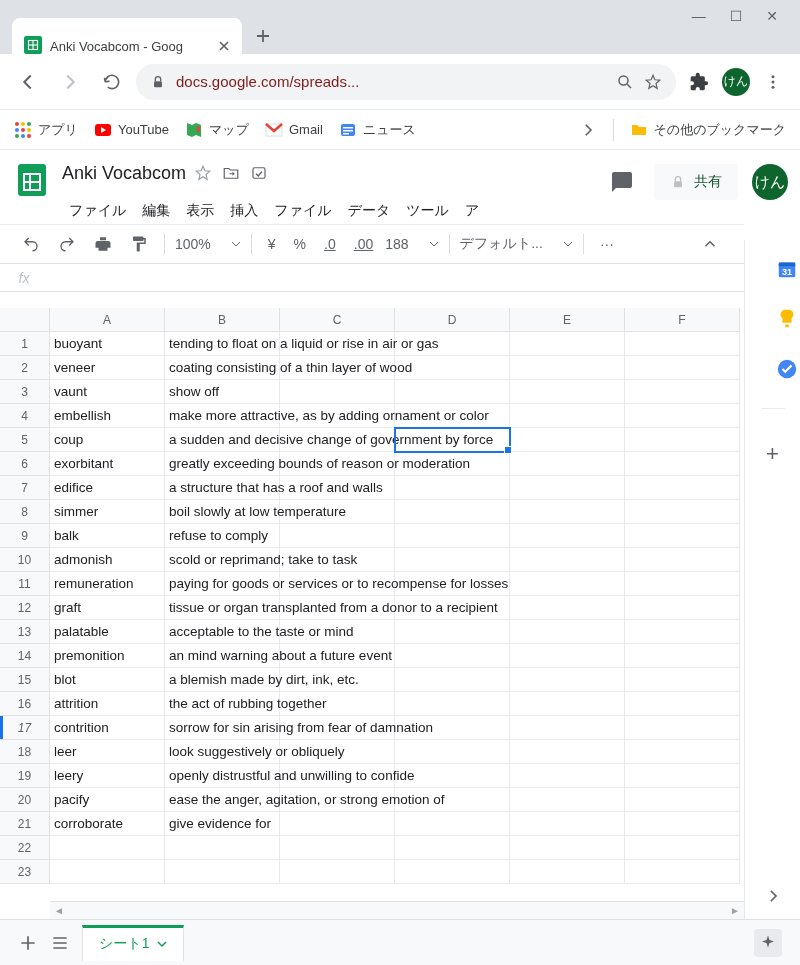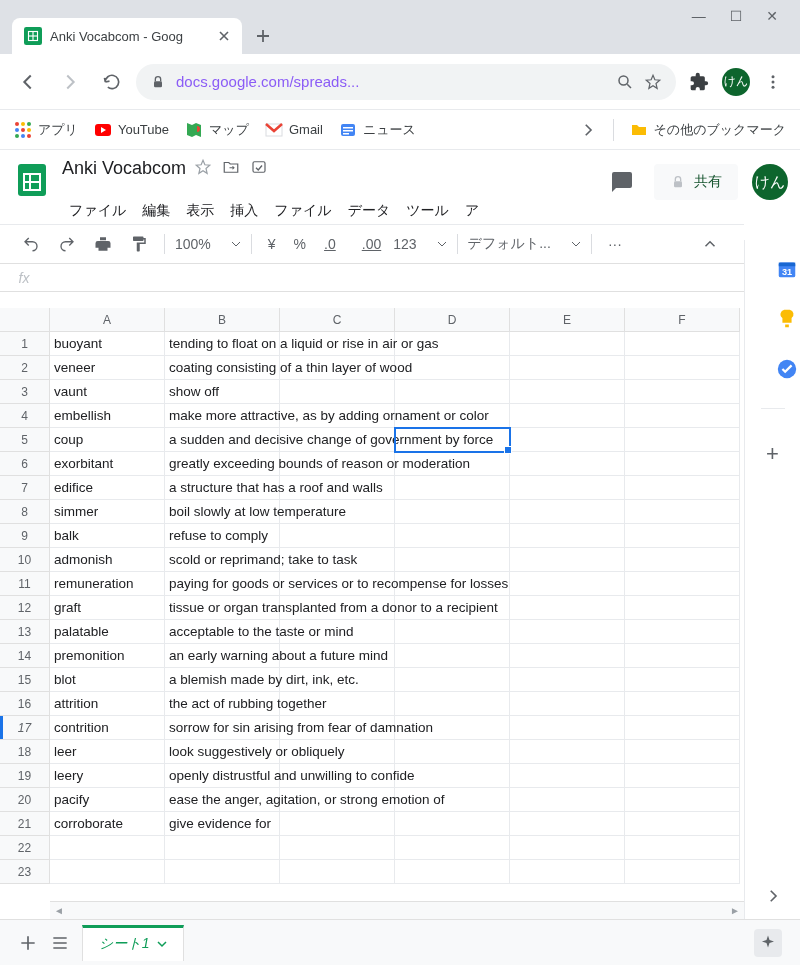--- a/index.html
+++ b/index.html
@@ -2,50 +2,50 @@
 <html><head>
 <meta charset="utf-8">
 <style>
 * { box-sizing: border-box; margin: 0; padding: 0; font-family: Arial, "Helvetica Neue", sans-serif; }
 body { width: 800px; height: 965px; background: #fff; overflow: hidden; position: relative; }
 
 
 .titlebar { height: 54px; background: #dee1e6; display: flex; align-items: flex-end; }
 .tabs { display: flex; gap: 0; padding-left: 12px; height: 42px; align-items: flex-end; flex: 1; }
 .tab { height: 36px; display: flex; align-items: center; padding: 0 10px 0 12px; gap: 8px; font-size: 13px; color: #5f6368; border-radius: 8px 8px 0 0; min-width: 230px; max-width: 240px; }
-.tab.active { background: #fff; color: #3c4043; }
+.tab.active { background: #fff; color: #3c4043; align-items: flex-end; }
 .tab .favicon { width: 18px; height: 18px; flex-shrink: 0; }
 .tab .label { flex: 1; white-space: nowrap; overflow: hidden; text-overflow: ellipsis; }
 .tab .close { width: 16px; height: 16px; color: #5f6368; cursor: pointer; flex-shrink:0;}
 .newtab { width: 30px; height: 30px; display: flex; align-items: center; justify-content: center; color: #5f6368; margin-left: 6px; margin-bottom: 3px; cursor: pointer; border-radius: 50%; }
 .wincontrols { display: flex; gap: 24px; padding: 8px 22px 0 22px; align-self: flex-start; color: #5f6368; }
 .wincontrols span { cursor: pointer; font-size: 14px; }
 
 
 .urlbar-row { height: 56px; background: #fff; border-bottom: 1px solid #e8eaed; display: flex; align-items: center; padding: 0 10px; gap: 6px; }
 .nav-btn { width: 36px; height: 36px; display:flex; align-items:center; justify-content:center; color:#5f6368; border-radius:50%; cursor:pointer;}
 .nav-btn.disabled { color: #bdc1c6; }
-.omnibox { flex:1; height: 36px; background:#f1f3f4; border-radius: 18px; display:flex; align-items:center; padding:0 14px; gap:10px; color:#8b5cf6; font-size:15px;}
+.omnibox { flex:1; height: 36px; background:#f1f3f4; border-radius: 18px; display:flex; align-items:center; padding:0 14px; gap:10px; color:#7f1d1d; font-size:15px;}
 .omnibox .lock { color:#5f6368; }
 .omnibox .url { flex:1; white-space:nowrap; overflow:hidden; text-overflow:ellipsis; }
 .ext-btn { width:34px; height:34px; display:flex; align-items:center; justify-content:center; color:#5f6368; cursor:pointer; border-radius:50%;}
 .avatar-sm { width:28px; height:28px; border-radius:50%; background:#0d652d; color:#fff; display:flex; align-items:center; justify-content:center; font-size:12px; font-weight:500;}
 
 
 .bookmarks { height: 40px; background:#fff; border-bottom:1px solid #e8eaed; display:flex; align-items:center; padding:0 14px; gap:16px; font-size:13px; color:#3c4043;}
 .bm { display:flex; align-items:center; gap:6px; cursor:pointer;}
 .bm-icon { width:18px; height:18px; }
 .bookmarks .spacer { flex:1; }
 .bookmarks .sep { width:1px; height:22px; background:#dadce0; }
 
 
 .sheets-hdr { display:flex; align-items:flex-start; padding: 8px 12px 0 12px; gap:10px; position:relative;}
 .sheets-logo { width:40px; height:40px; margin-top:2px;}
 .doc-block { flex:1; min-width:0;}
-.doc-title-row { display:flex; align-items:flex-start; gap:8px; height:30px;}
+.doc-title-row { display:flex; align-items:center; gap:8px; height:30px;}
 .doc-title { font-size:18px; color:#202124; }
 .doc-icons { display:flex; gap:10px; color:#5f6368;}
 .menubar { display:flex; gap:2px; font-size:14px; color:#202124; margin-top:10px;}
 .menubar span { padding: 4px 7px; cursor:pointer; border-radius:4px;}
 .hdr-right { display:flex; align-items:center; gap:14px; padding-top:6px;}
 .comments-btn { width:36px; height:36px; display:flex; align-items:center; justify-content:center; color:#5f6368; cursor:pointer;}
 .share-btn { height:36px; padding:0 16px; background:#f8f9fa; color:#14532d; border-radius:4px; display:flex; align-items:center; gap:8px; font-size:14px; cursor:pointer;}
 .avatar-lg { width:36px; height:36px; border-radius:50%; background:#0d652d; color:#fff; display:flex; align-items:center; justify-content:center; font-size:15px;}
 
 
@@ -72,21 +72,21 @@
 .corner { background:#f8f9fa; border-right:1px solid #e0e0e0; border-bottom:1px solid #e0e0e0;}
 .cell { border-right:1px solid #e8eaed; border-bottom:1px solid #e8eaed; height:23.5px; padding:0 4px; display:flex; align-items:center; white-space:nowrap; position:relative;}
 .cell.overflow { overflow:visible; z-index:1;}
 .row-hdr.mark17 { box-shadow: inset 3px 0 0 #1a73e8; font-style: italic; }
 .sel { outline:2px solid #1a73e8; outline-offset:-1px; z-index:5;}
 .sel::after { content:''; position:absolute; right:-3px; bottom:-3px; width:6px; height:6px; background:#1a73e8; border:1px solid #fff;}
 .hscroll { position:absolute; left:50px; right:0; bottom:0; height:18px; background:#f8f9fa; border-top:1px solid #e0e0e0; display:flex; align-items:center; justify-content:space-between; padding:0 4px; color:#9aa0a6;}
 .hscroll .tri { font-size:10px; cursor:pointer;}
 
 
-.sheettabs { position:absolute; left:0; right:0; bottom:0; height:46px; background:#f8f9fa; border-top:1px solid #e0e0e0; display:flex; align-items:center; padding:0 18px; gap:12px;font-style:italic;}
+.sheettabs { position:absolute; left:0; right:0; bottom:0; height:46px; background:#f8f9fa; border-top:1px solid #e0e0e0; display:flex; align-items:center; padding:0 18px; gap:12px;}
 .st-btn { color:#5f6368; cursor:pointer;}
 .sheettab { height:36px; padding:0 16px; background:#fff; border-top:3px solid #0f9d58; display:flex; align-items:center; gap:8px; color:#0f9d58; font-size:14px; border-left:1px solid #e0e0e0; border-right:1px solid #e0e0e0;}
 .explore { margin-left:auto; width:28px; height:28px; background:#e8eaed; border-radius:4px; display:flex; align-items:center; justify-content:center; color:#5f6368;}
 
 svg { display:block; }
 </style>
 </head>
 <body>
 
 <div class="titlebar">
@@ -334,24 +334,24 @@
           <path d="M1 3 L5 7 L9 3" stroke="#5f6368" fill="none"></path>
         </svg>
       </div>
   <div class="tb-sep"></div>
   <div class="tb-btn">¥</div>
   <div class="tb-btn">%</div>
   <div class="tb-btn">
         <span style="text-decoration:underline;">.0</span>
       </div>
   <div class="tb-btn">
-        <span style="text-decoration:underline;margin-left:8px;">.00</span>
+        <span style="text-decoration:underline;">.00</span>
       </div>
   <div class="tb-zoom">
-        <span>123</span> 
+        <span>188</span> 
         <svg width="10" height="10" viewBox="0 0 10 10">
           <path d="M1 3 L5 7 L9 3" stroke="#5f6368" fill="none"></path>
         </svg>
       </div>
   <div class="tb-sep"></div>
   <div class="tb-zoom">
         <span>デフォルト...</span> 
         <svg width="10" height="10" viewBox="0 0 10 10">
           <path d="M1 3 L5 7 L9 3" stroke="#5f6368" fill="none"></path>
         </svg>
@@ -494,21 +494,21 @@
       <div class="cell"></div>
       <div class="row-hdr">13</div>
       <div class="cell">palatable</div>
       <div class="cell overflow">acceptable to the taste or mind</div>
       <div class="cell"></div>
       <div class="cell"></div>
       <div class="cell"></div>
       <div class="cell"></div>
       <div class="row-hdr">14</div>
       <div class="cell">premonition</div>
-      <div class="cell overflow">an early warning about a future mind</div>
+      <div class="cell overflow">an mind warning about a future event</div>
       <div class="cell"></div>
       <div class="cell"></div>
       <div class="cell"></div>
       <div class="cell"></div>
       <div class="row-hdr">15</div>
       <div class="cell">blot</div>
       <div class="cell overflow">a blemish made by dirt, ink, etc.</div>
       <div class="cell"></div>
       <div class="cell"></div>
       <div class="cell"></div>

